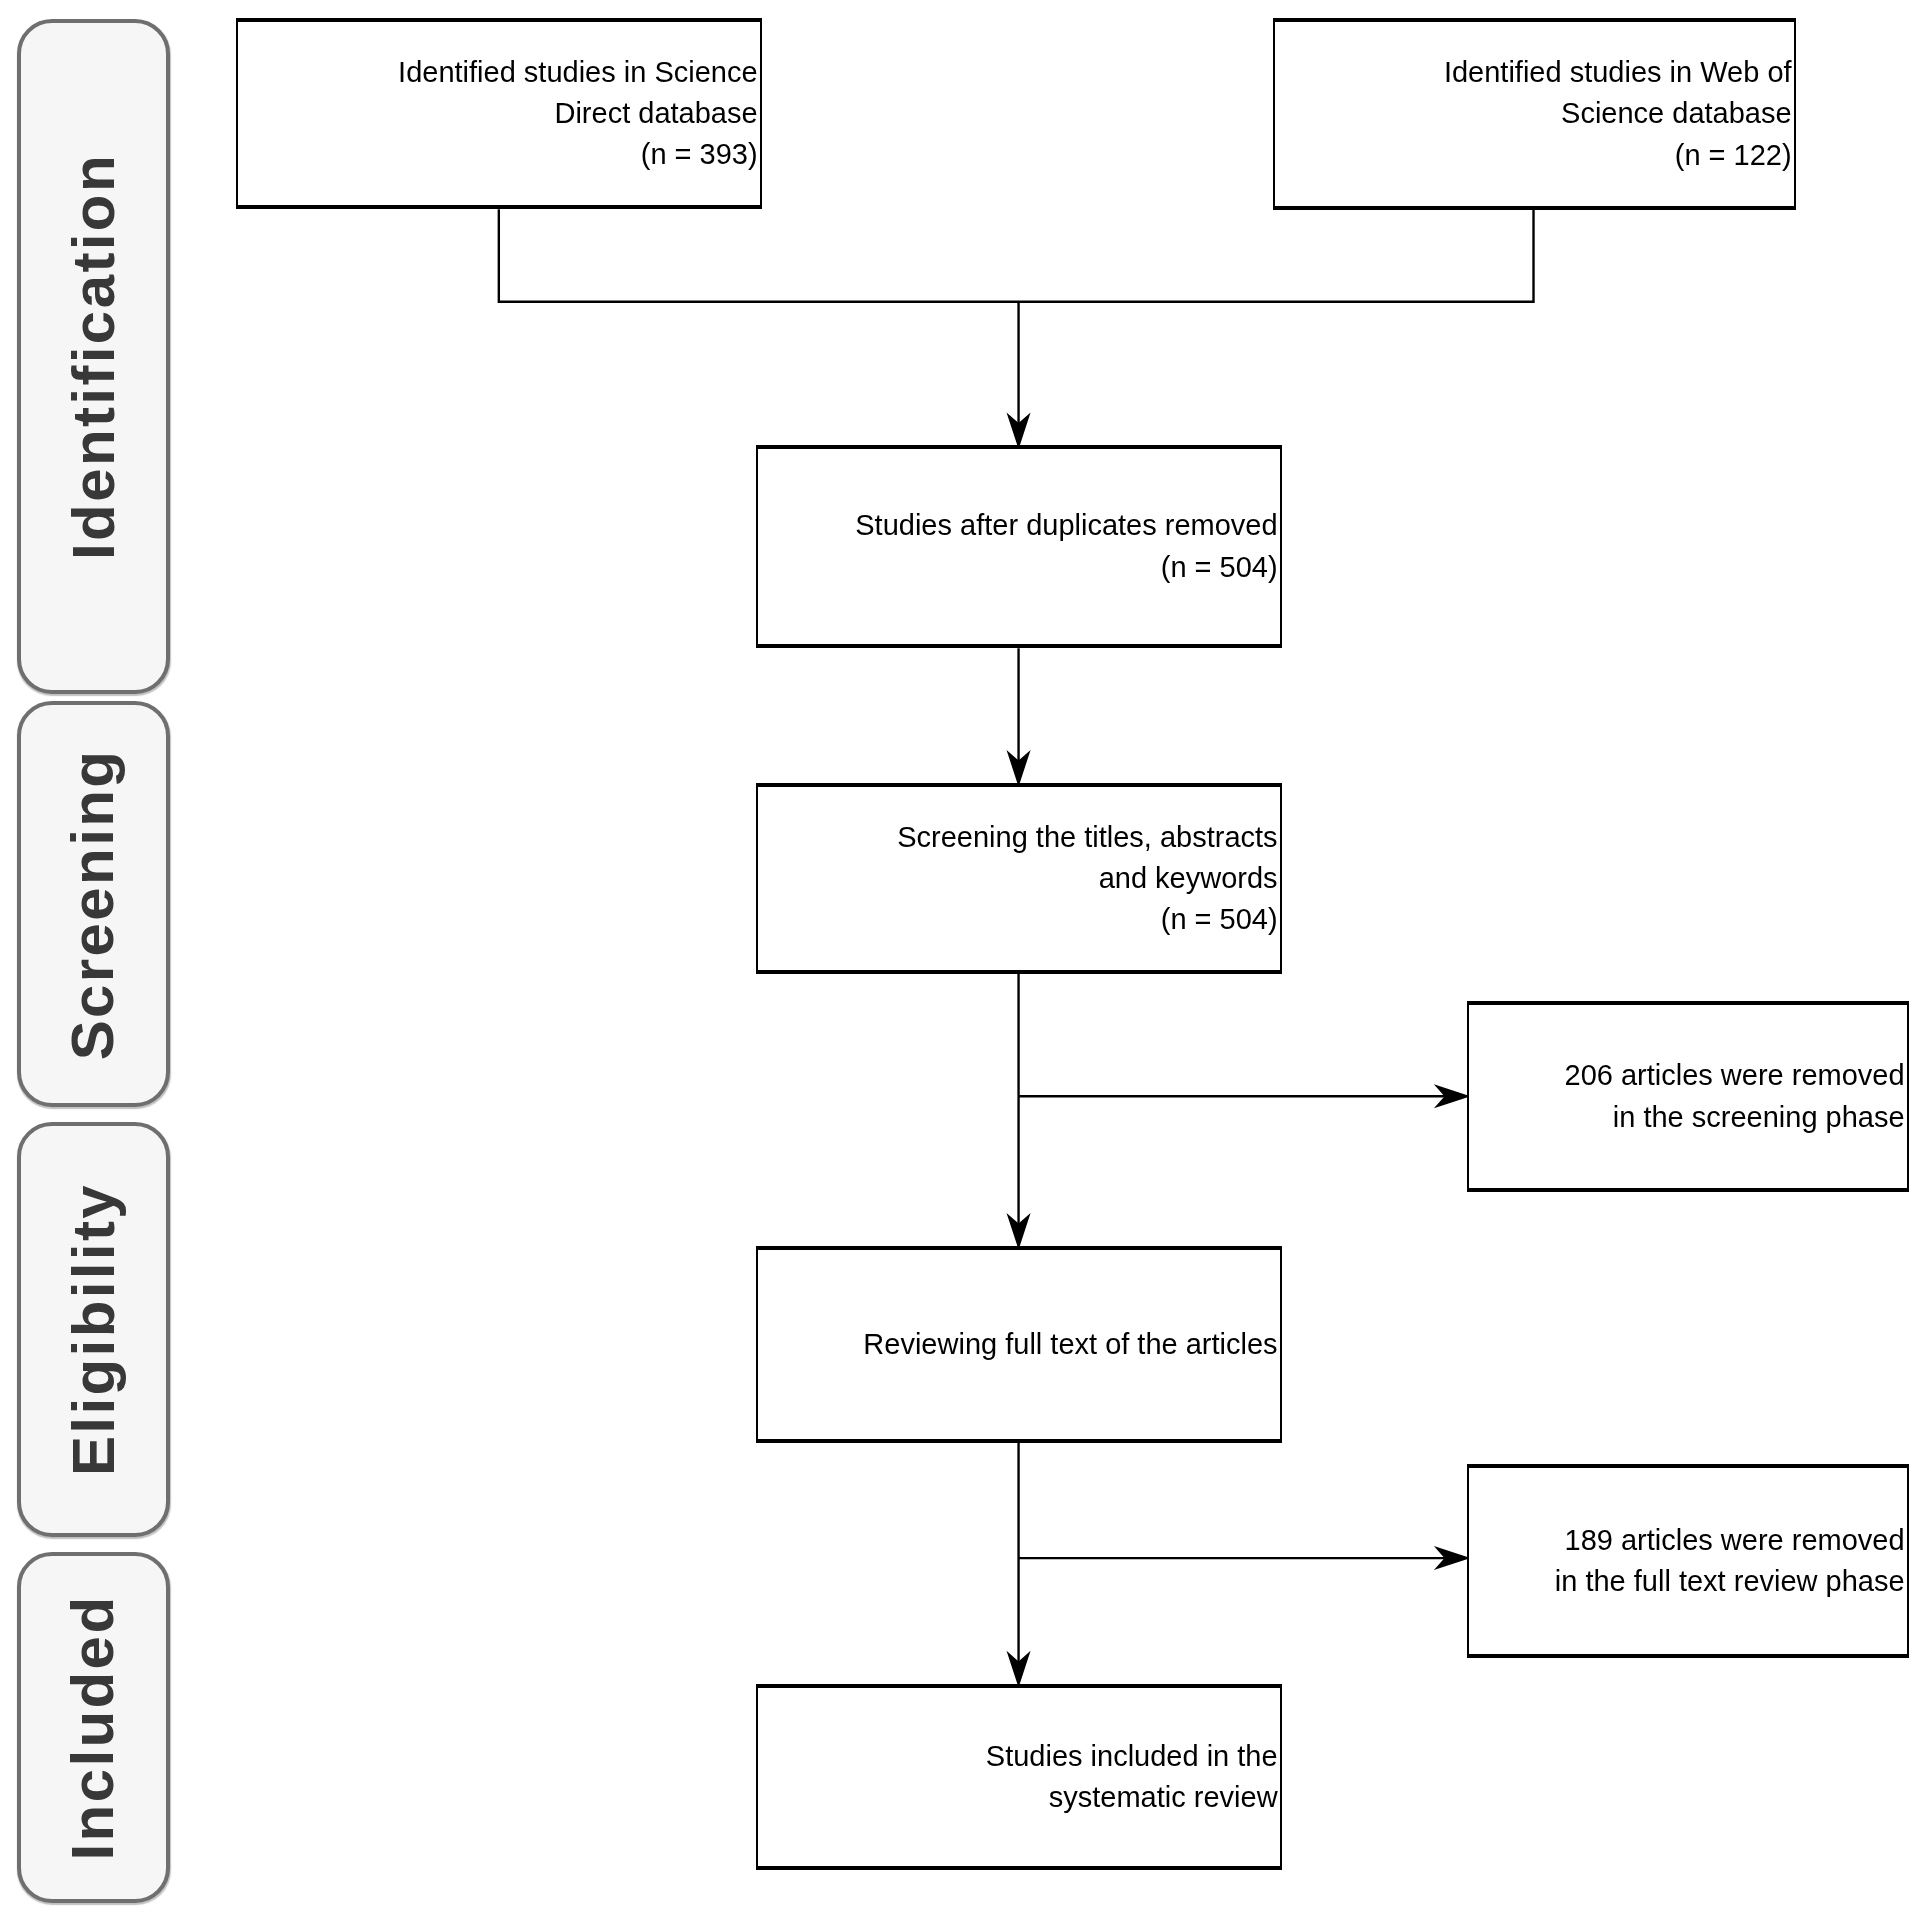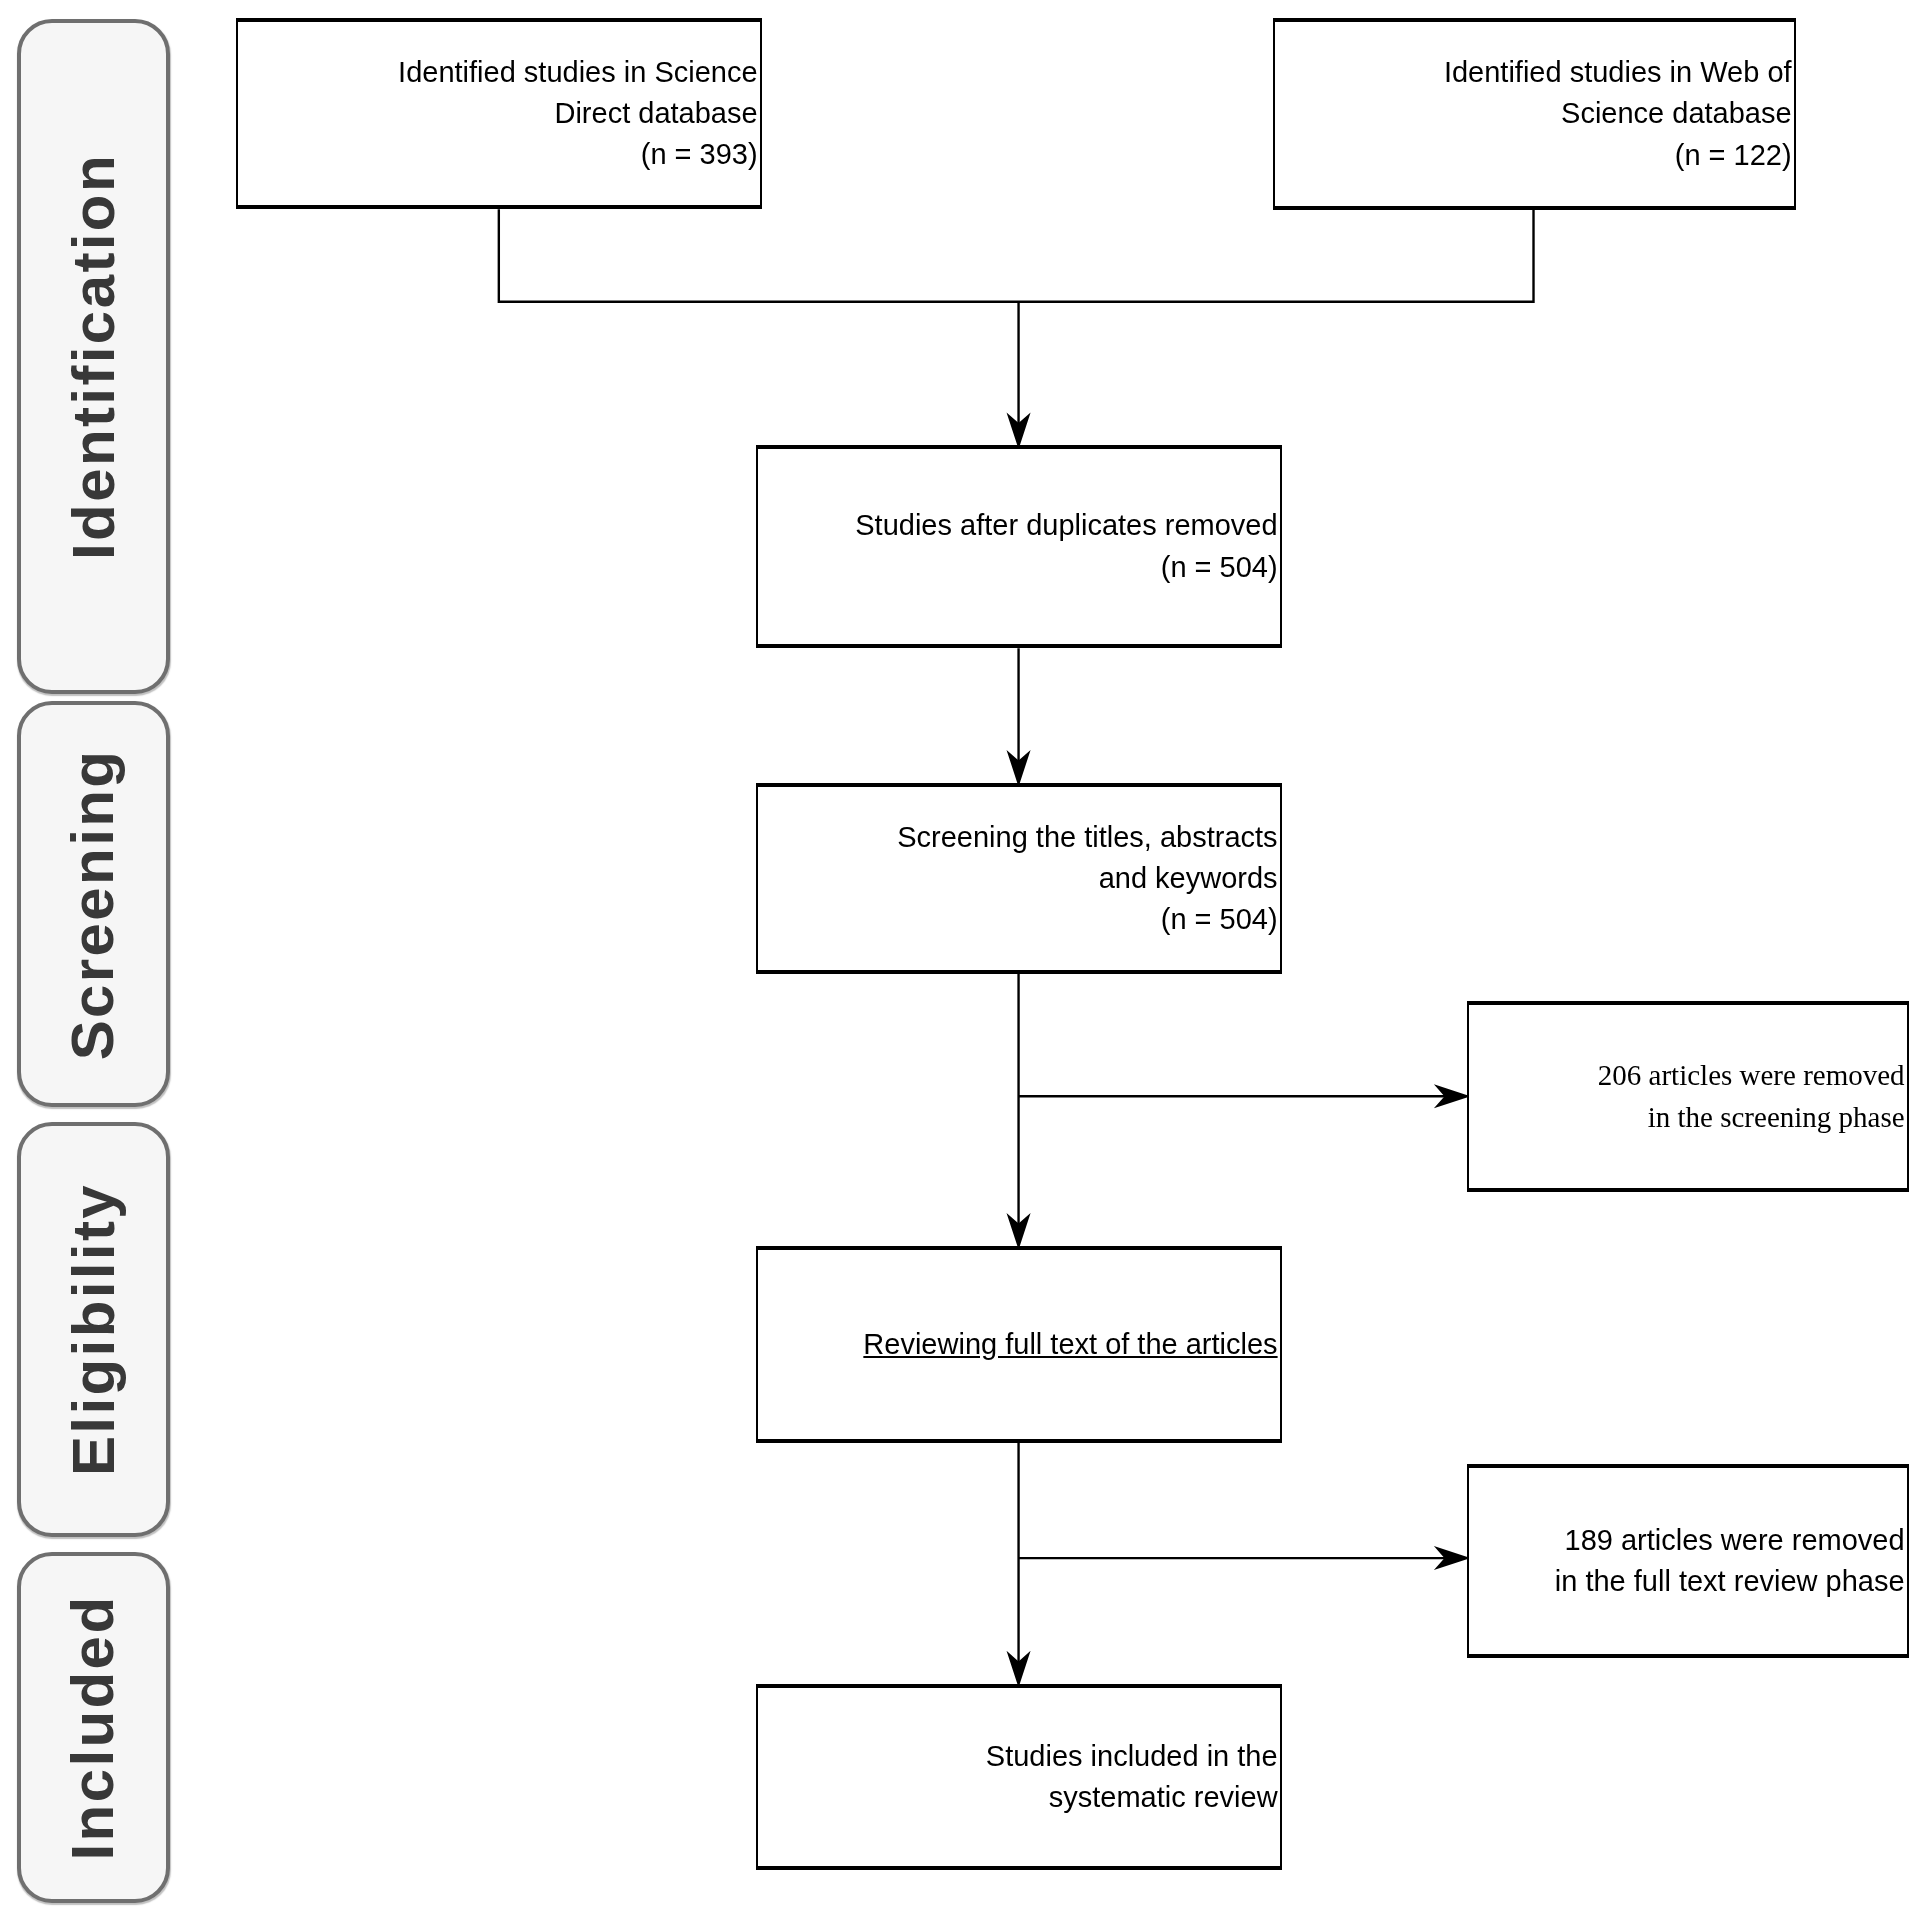--- a/index.html
+++ b/index.html
@@ -64,22 +64,22 @@
     flex-direction: column;
     align-items: center;
     justify-content: center;
     padding: 2.4px;
   }
   .node-line { width: 100%; white-space: nowrap; }
   #node-science-direct   { left: 236px;  top: 18px;   width: 526px; height: 191px; }
   #node-web-of-science   { left: 1273px; top: 18px;   width: 523px; height: 192px; }
   #node-duplicates       { left: 756px; top: 445px;  width: 526px; height: 203px; }
   #node-screening        { left: 756px; top: 783px; width: 526px; height: 191px; }
-  #node-screening-removed{ left: 1467px; top: 1001px; width: 442px; height: 191px; font-family: Liberation Serif, serif; }
-  #node-full-text-review { left: 756px; top: 1246px; width: 526px; height: 197px; text-decoration: underline; }
+  #node-screening-removed{ left: 1467px; top: 1001px; width: 442px; height: 191px; }
+  #node-full-text-review { left: 756px; top: 1246px; width: 526px; height: 197px; }
   #node-full-text-removed{ left: 1467px; top: 1464px; width: 442px; height: 194px; }
   #node-included         { left: 756px; top: 1684px; width: 526px; height: 186px; }
 
   
   #connectors {
     position: absolute;
     left: 0; top: 0;
     width: 1926px;
     height: 1916px;
     pointer-events: none;

